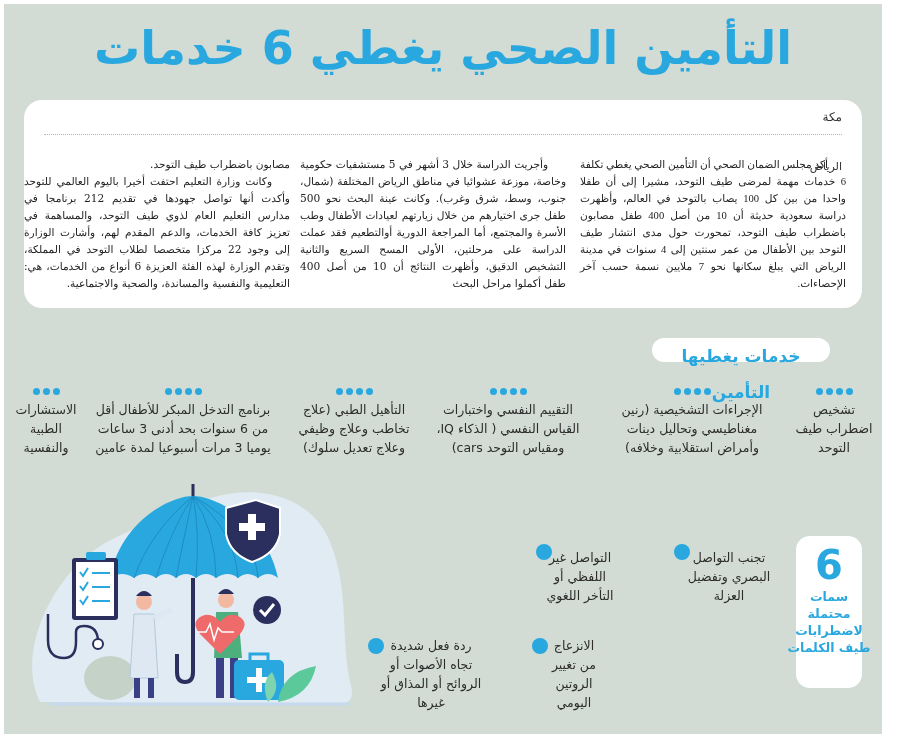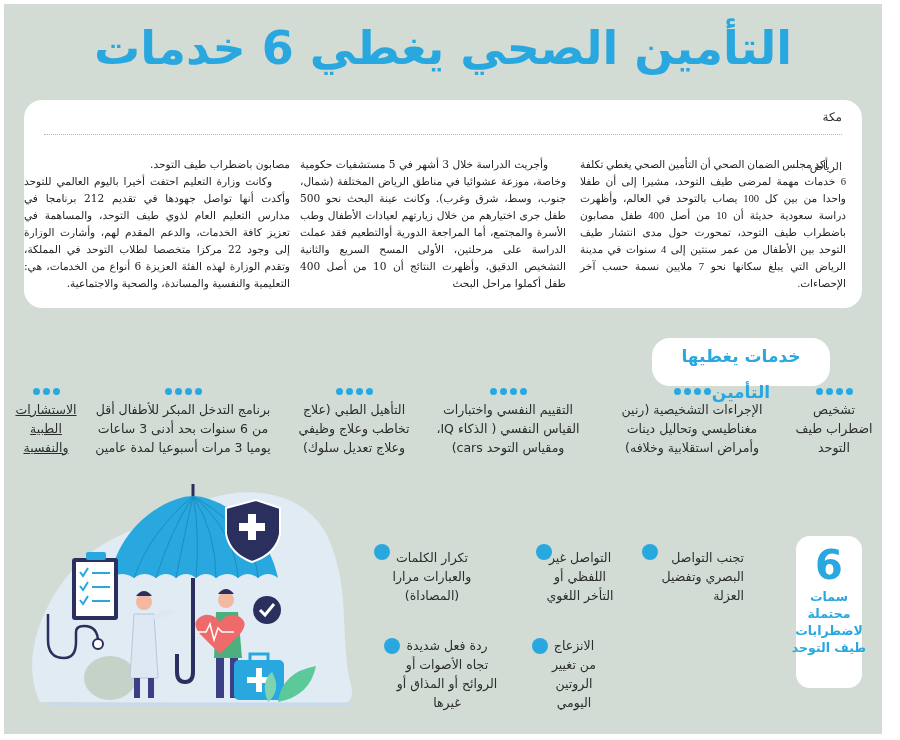--- a/index.html
+++ b/index.html
@@ -35,21 +35,21 @@
     font-family: "DejaVu Serif", serif; font-size: 10.6px; line-height: 17px;
     text-align: justify; color: #222;
   }
   .col1 { right: 16px; font-family: Liberation Serif, serif; }
   .col2 { right: 296px; }
   .col3 { right: 572px; }
   .col p { text-indent: 18px; }
   .col p.noindent { text-indent: 0; }
 
   .section-pill {
-    position: absolute; right: 52px; top: 334px; width: 178px; height: 48px;
+    position: absolute; right: 52px; top: 334px; width: 178px; height: 24px;
     background: #ffffff; border-radius: 18px; color: #29a8e0;
     font-weight: bold; font-size: 17px; line-height: 36px; text-align: center;
   }
   .services { position: absolute; left: 0; right: 0; top: 380px; height: 100px; }
   .service {
     position: absolute; top: 0; text-align: center; font-size: 12.5px;
     line-height: 19px; color: #2d2d2d;
   }
   .dots { display: flex; justify-content: center; gap: 3px; height: 14px; align-items: center; margin-bottom: 2px; }
   .dots span { width: 7px; height: 7px; border-radius: 50%; background: #29a8e0; display: inline-block; }
@@ -134,56 +134,52 @@
     </div>
     <div class="service" style="right:606px;width:186px;">
       <div class="dots">
           <span></span>
           <span></span>
           <span></span>
           <span></span>
         </div>
       <div>برنامج التدخل المبكر للأطفال أقل من 6 سنوات بحد أدنى 3 ساعات يوميا 3 مرات أسبوعيا لمدة عامين</div>
     </div>
-    <div class="service" style="right:800px;width:72px;text-decoration:underline;">
+    <div class="service" style="right:800px;width:72px;">
       <div class="dots">
           <span></span>
           <span></span>
           <span></span>
         </div>
       <div>الاستشارات الطبية والنفسية</div>
     </div>
   </div>
 
   <div class="traits-box">
     <div class="num">6</div>
     <div class="lbl">سمات</div>
     <div class="lbl">محتملة</div>
     <div class="lbl">لاضطرابات</div>
-    <div class="lbl">طيف التوحد</div>
-  </div>
-
-  <div class="trait" style="right:138px;top:544px;width:94px;text-align:right;">
+    <div class="lbl">طيف الكلمات</div>
+  </div>
+
+  <div class="trait" style="right:106px;top:544px;width:94px;">
     <span class="bullet" style="left:-8px;top:-4px;"></span>
     <div>تجنب التواصل البصري وتفضيل العزلة</div>
   </div>
   <div class="trait" style="right:262px;top:544px;width:80px;">
     <span class="bullet" style="left:-4px;top:-4px;"></span>
     <div>التواصل غير اللفظي أو التأخر اللغوي</div>
   </div>
-  <div class="trait" style="right:400px;top:544px;width:100px;">
-    <span class="bullet" style="left:-8px;top:-4px;"></span>
-    <div>تكرار الكلمات والعبارات مرارا (المصاداة)</div>
-  </div>
 
   <div class="trait" style="right:278px;top:632px;width:60px;">
     <span class="bullet" style="left:-12px;top:2px;"></span>
     <div>الانزعاج من تغيير الروتين اليومي</div>
   </div>
-  <div class="trait" style="right:384px;top:632px;width:102px;">
+  <div class="trait" style="right:400px;top:632px;width:102px;">
     <span class="bullet" style="left:-12px;top:2px;"></span>
     <div>ردة فعل شديدة تجاه الأصوات أو الروائح أو المذاق أو غيرها</div>
   </div>
 
   <svg class="illus" viewBox="0 0 342 244">
     <path d="M20 220 C0 180 20 120 60 80 C90 50 140 40 180 20 C230 0 290 10 310 60 C330 110 320 150 330 200 C335 215 330 222 320 222 Z" fill="#e1ebf4"></path>
     <ellipse cx="90" cy="196" rx="26" ry="22" fill="#c5d2c8"></ellipse>
     <line x1="30" y1="222" x2="330" y2="222" stroke="#c6d9ee" stroke-width="3"></line>
     <path d="M90 96 C100 40 150 14 173 14 C196 14 246 40 258 96 Q248 88 238 96 Q228 88 218 96 Q208 88 196 96 Q186 88 176 96 Q166 88 156 96 Q146 88 136 96 Q124 88 114 96 Q102 88 90 96 Z" fill="#29a8e0"></path>
     <g stroke="#1d8cc0" stroke-width="1" fill="none">

